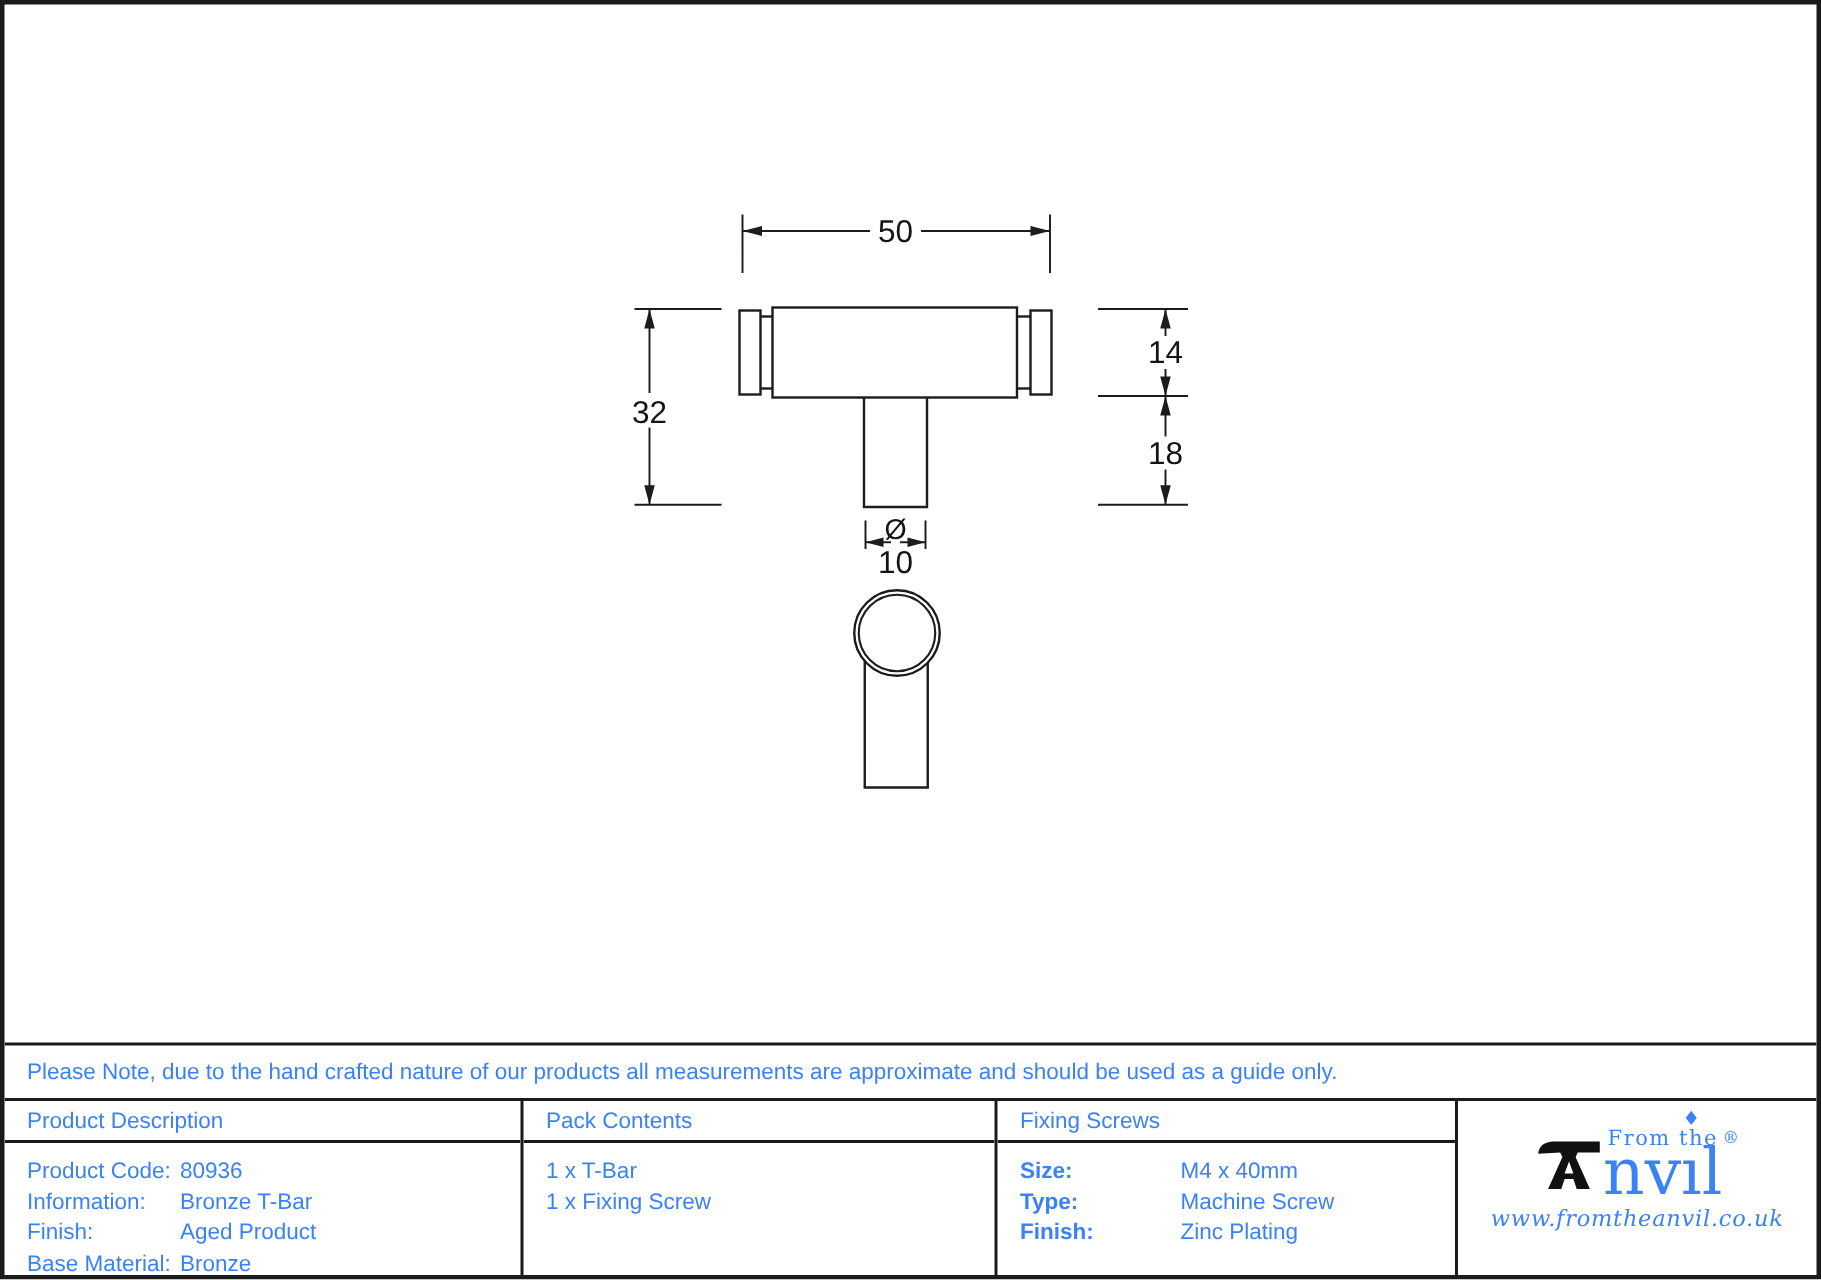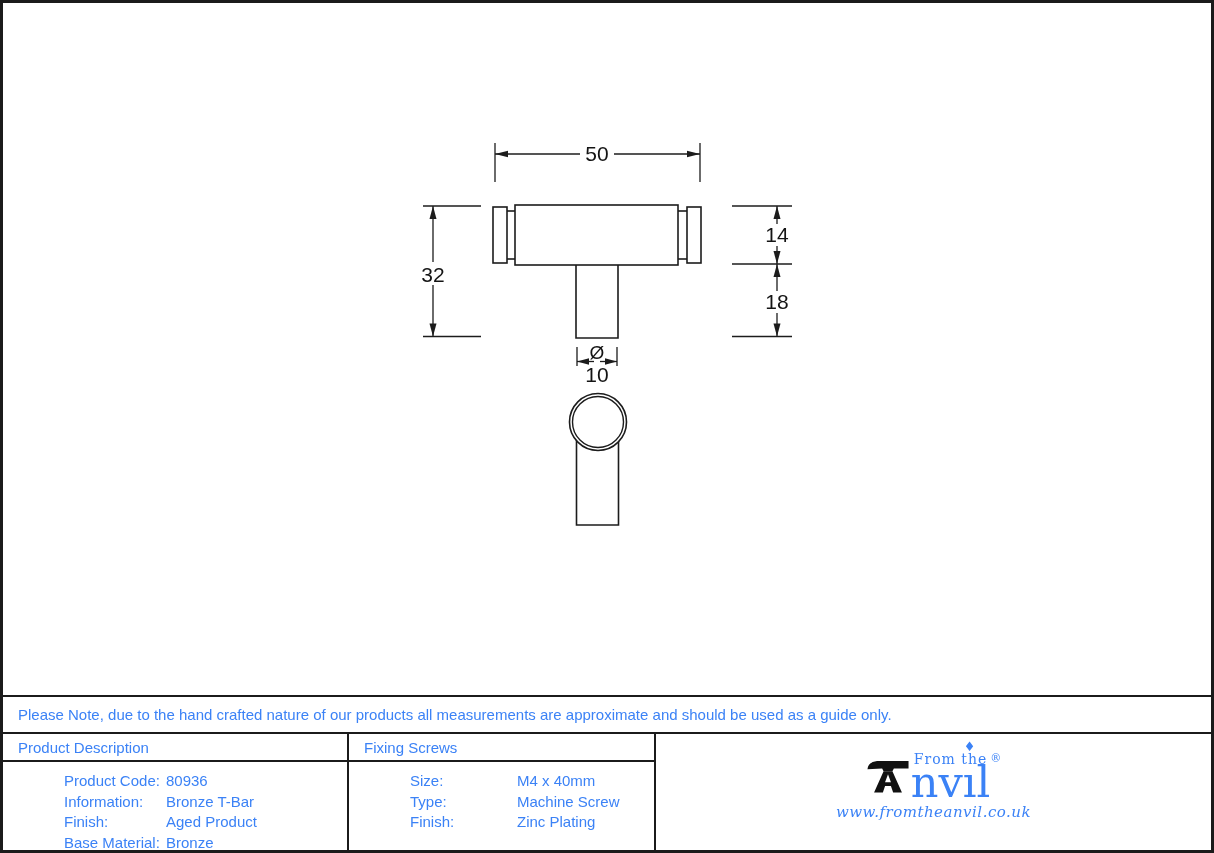--- a/index.html
+++ b/index.html
@@ -21,24 +21,24 @@
     font-size:15px;
     margin-top:28px;
   }
   .bottom{flex:1;display:flex;border-top:2px solid #1b1b1b;min-height:0;}
   .col{box-sizing:border-box;overflow:hidden;}
   .col-product{width:344px;}
   .col-pack{width:316px;border-left:2px solid #1b1b1b;}
   .col-screws{width:307px;border-left:2px solid #1b1b1b;}
   .col-logo{flex:1;border-left:2px solid #1b1b1b;display:flex;align-items:center;justify-content:center;}
   .cell-header{height:26px;line-height:27px;padding-left:15px;font-size:15px;border-bottom:2px solid #1b1b1b;}
-  .cell-body{padding:9px 0 0 15px;font-size:15px;margin-left:46px;}
+  .cell-body{padding:9px 0 0 15px;font-size:15px;}
   .kv-row{display:flex;line-height:20.5px;}
   .kv-row .k{width:102px;flex:none;}
-  .col-screws .kv-row .k{width:107px;}
+  .col-screws .kv-row .k{width:107px;font-weight:bold;}
   .pack-item{line-height:20.5px;}
 
   
   .logo{text-align:center;transform:translateY(-6px);}
   .logo-main{display:flex;align-items:flex-end;justify-content:center;}
   .anvil-glyph{width:44px;height:46px;flex:none;margin-right:1px;}
   .logo-stack{display:flex;flex-direction:column;align-items:flex-start;}
   .from-the{font-family:"DejaVu Serif",serif;font-size:14px;line-height:14px;letter-spacing:1px;margin:0 0 1px 3px;}
   .nvil{font-family:"DejaVu Serif",serif;font-size:43px;line-height:31px;letter-spacing:0px;}
   .i-wrap{position:relative;display:inline-block;}
@@ -143,20 +143,27 @@
           <span class="k">Finish:</span>
           <span class="v">Aged Product</span>
         </div>
         <div class="kv-row">
           <span class="k">Base Material:</span>
           <span class="v">Bronze</span>
         </div>
       </div>
     </div>
 
+    <div class="col col-pack">
+      <div class="cell-header">Pack Contents</div>
+      <div class="cell-body">
+        <div class="pack-item">1 x T-Bar</div>
+        <div class="pack-item">1 x Fixing Screw</div>
+      </div>
+    </div>
 
     <div class="col col-screws">
       <div class="cell-header">Fixing Screws</div>
       <div class="cell-body">
         <div class="kv-row">
           <span class="k">Size:</span>
           <span class="v">M4 x 40mm</span>
         </div>
         <div class="kv-row">
           <span class="k">Type:</span>

